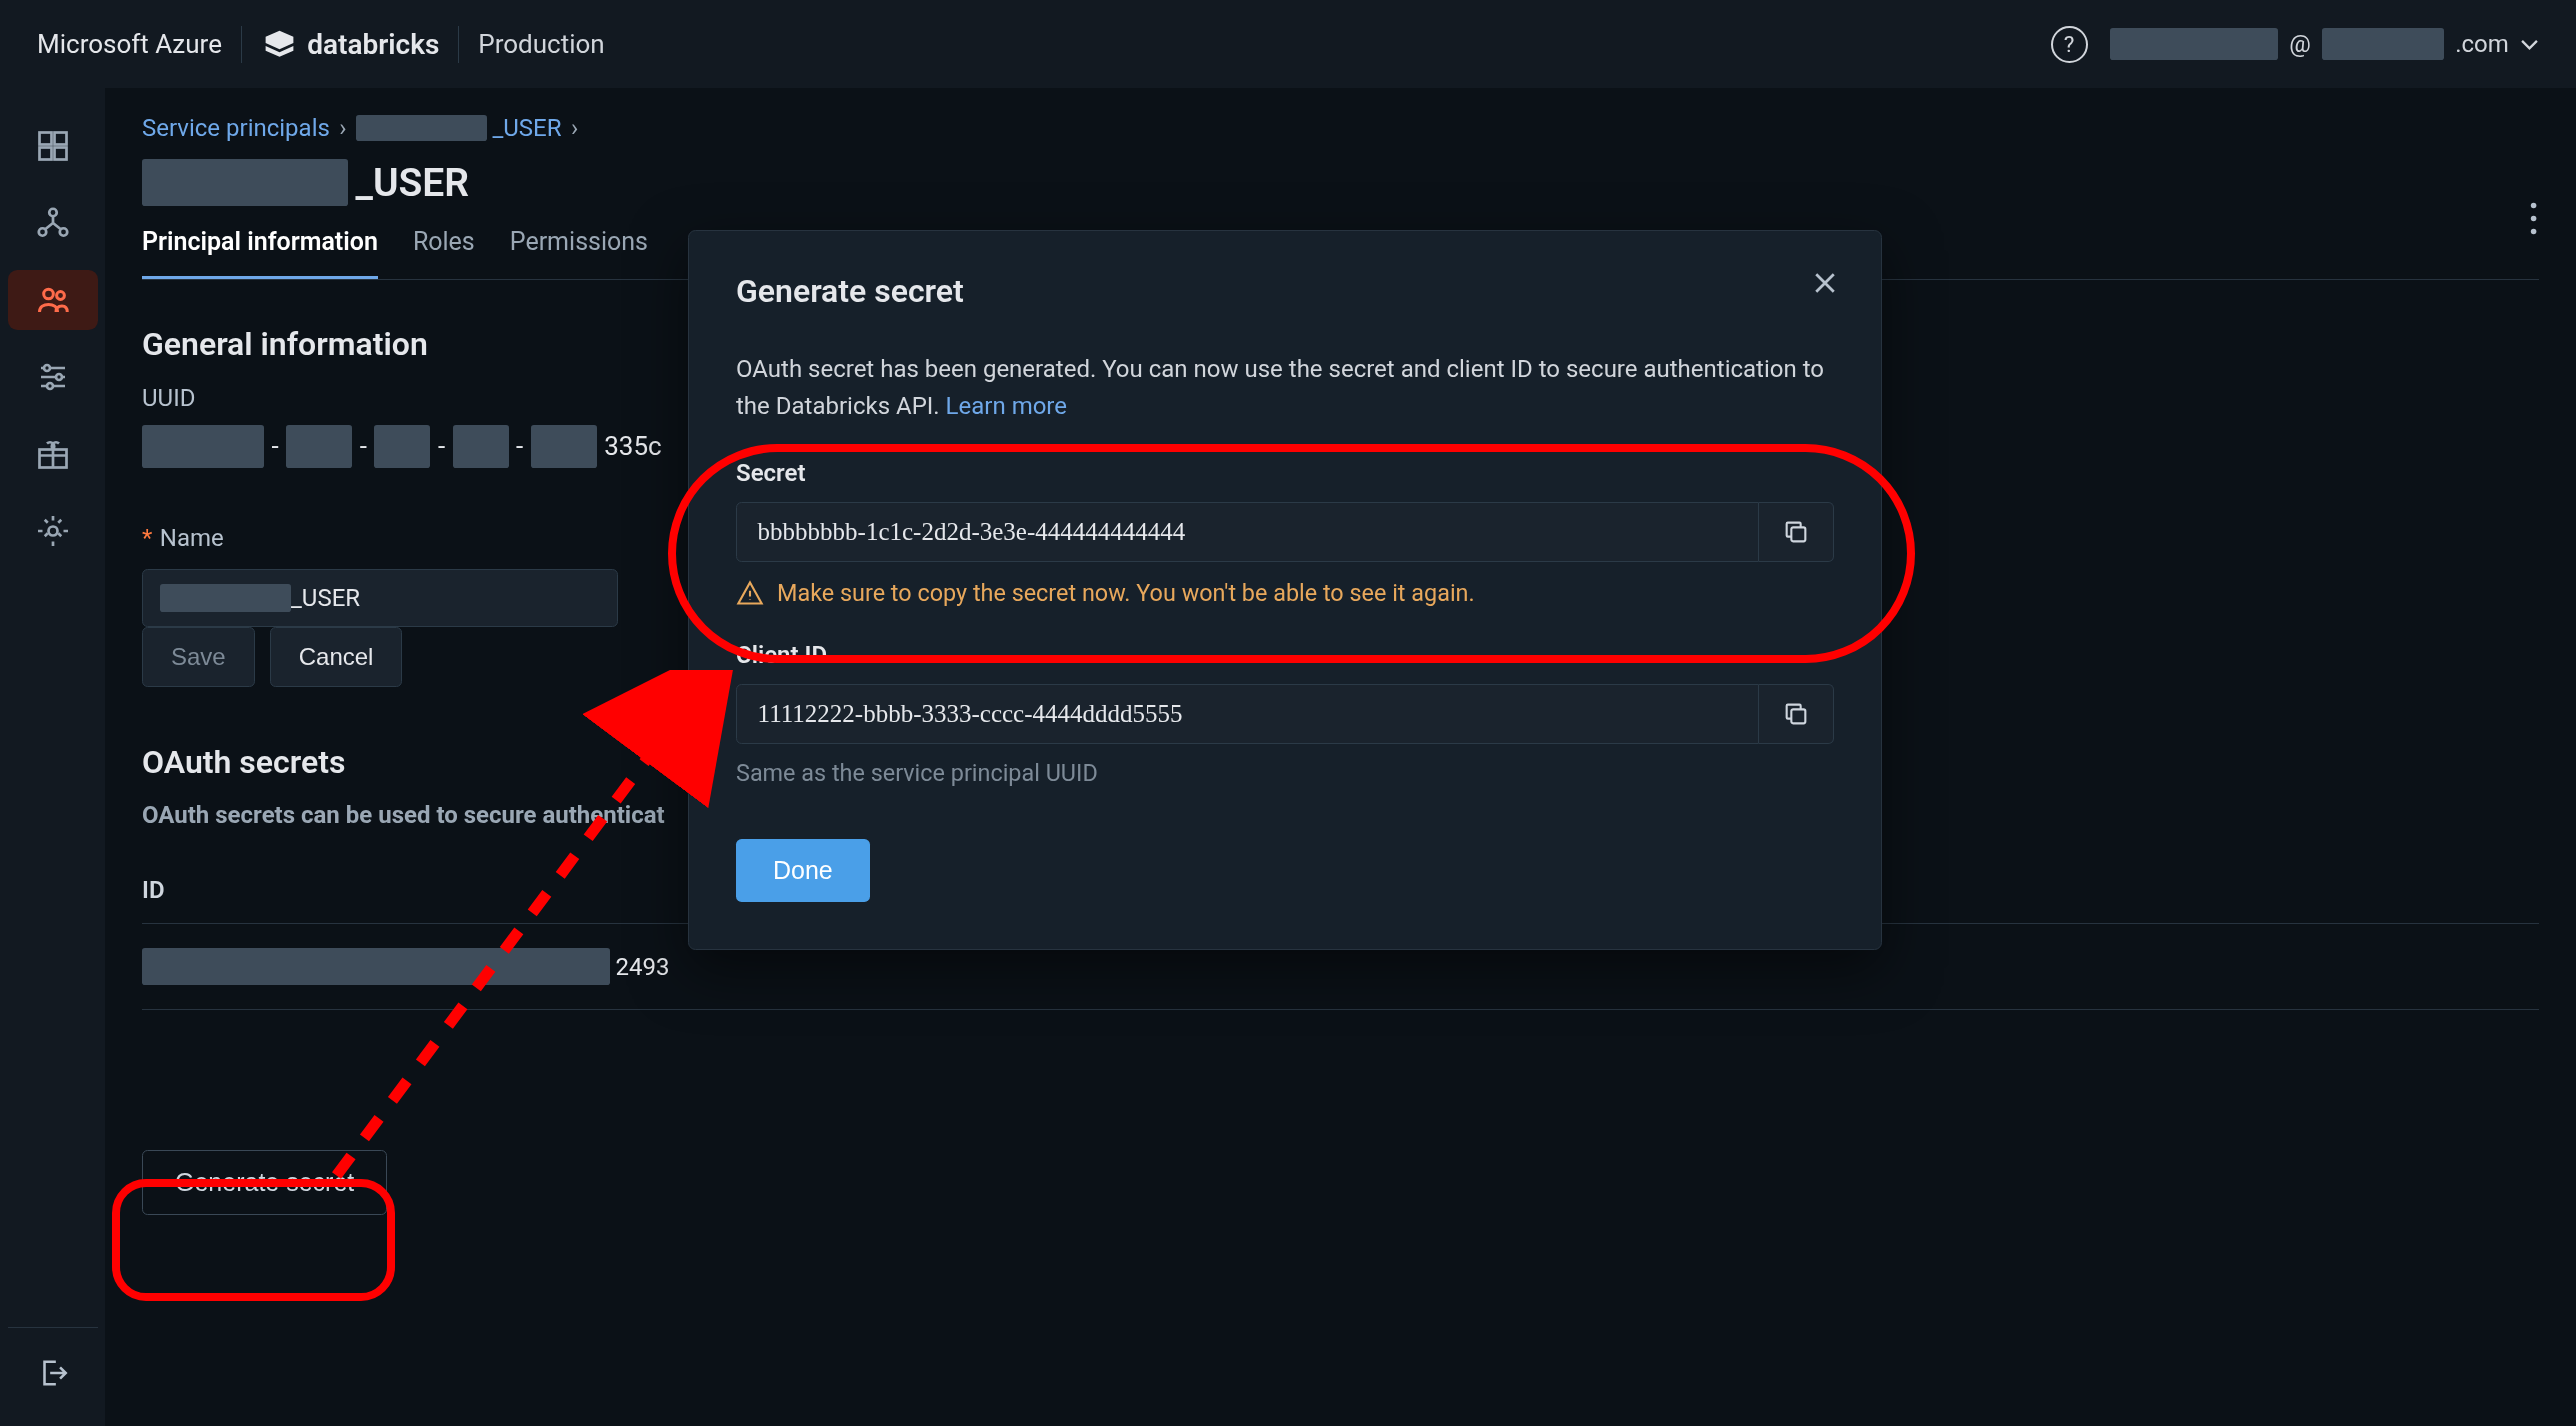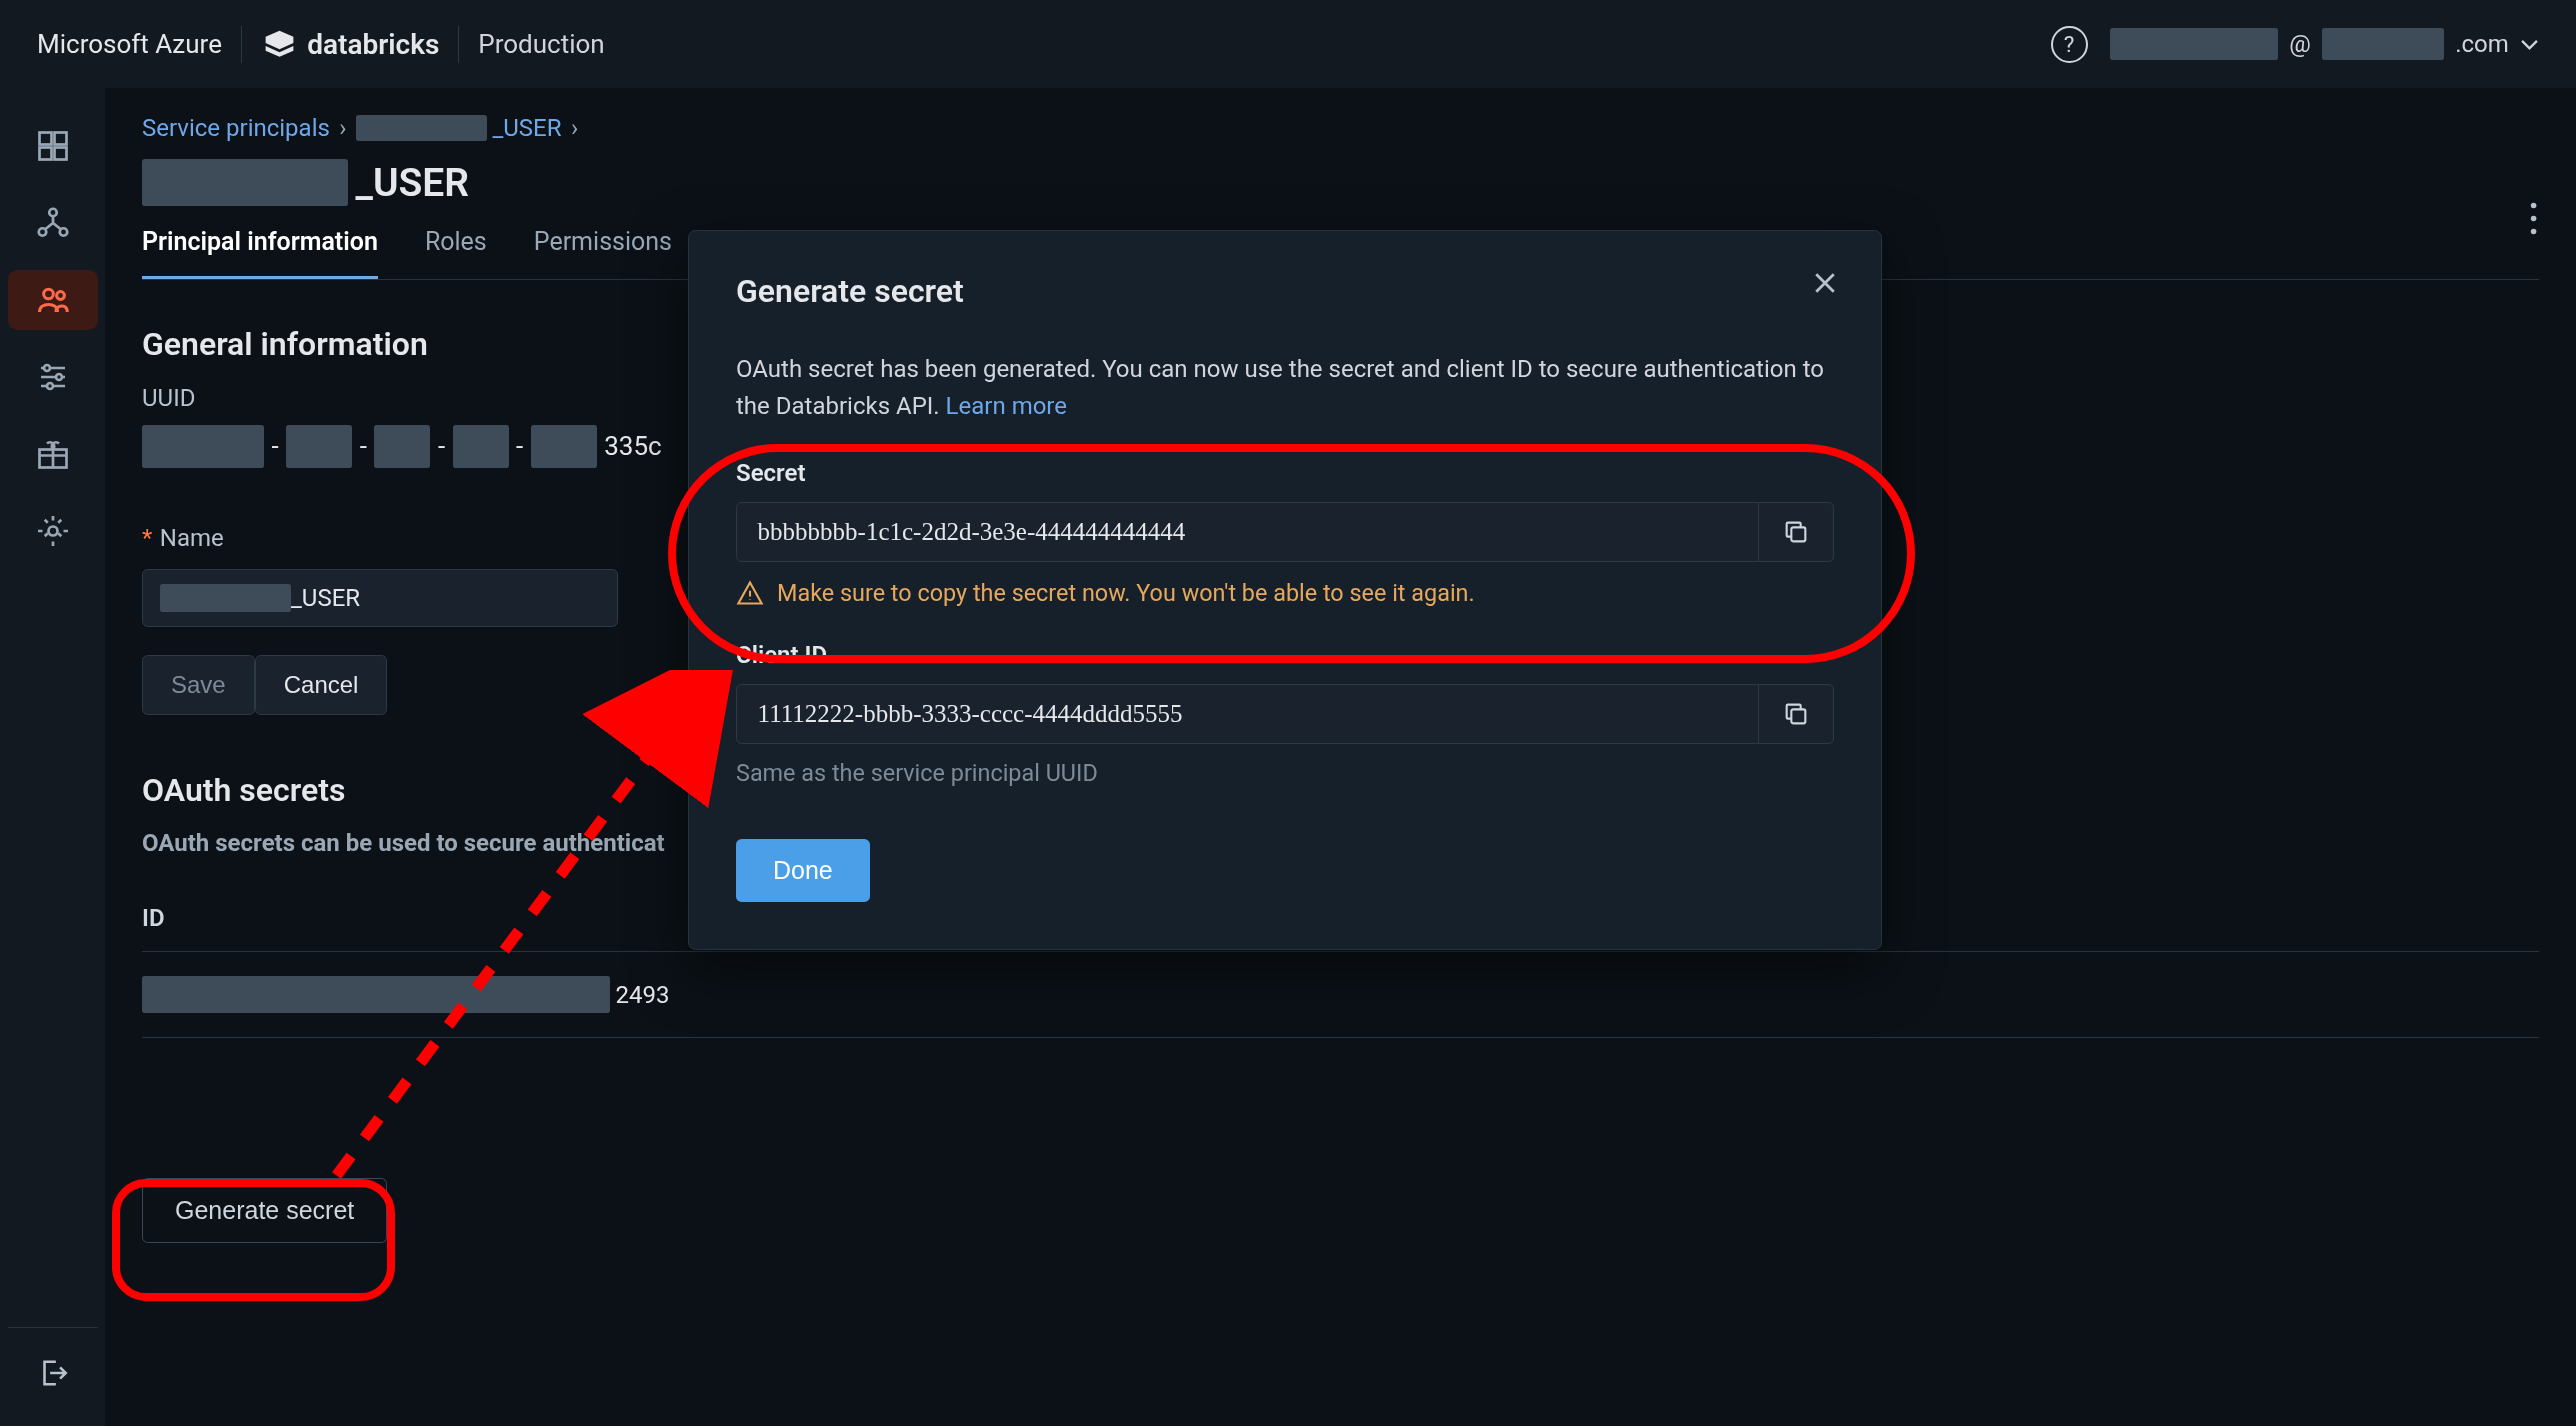--- a/index.html
+++ b/index.html
@@ -77,21 +77,21 @@
 .breadcrumb a { color: #6fa8e9; }
 .breadcrumb .crumb-current { color: #6fa8e9; display: flex; align-items: center; gap: 5.6px; }
 .breadcrumb .crumb-current .redact { width: 131px; height: 26px; display: inline-block; }
 .breadcrumb .sep { color: #9aa7b4; }
 
 .page-title { font-size: 39px; font-weight: 600; margin: 17px 0 20.6px 0; display: flex; align-items: center; gap: 7.5px; }
 .page-title .redact { width: 206px; height: 47px; display: inline-block; }
 
 .kebab { position: absolute; top: 112px; right: 37px; color: #b7c2ce; }
 
-.tabs { display: flex; gap: 47px; border-bottom: 0.9px solid #27333f; font-size: 25px; text-align: center; }
+.tabs { display: flex; gap: 35px; border-bottom: 0.9px solid #27333f; font-size: 25px; text-align: center; }
 .tab { padding-bottom: 20.6px; color: #9aa7b4; cursor: pointer; }
 .tab.active { color: #fff; font-weight: 600; border-bottom: 3.7px solid #6fa8e9; }
 
 .section { margin-top: 45px; }
 .section-heading { font-size: 32px; font-weight: 600; margin-bottom: 20.6px; }
 .label { font-size: 24px; color: #b7c2ce; margin-bottom: 13px; }
 .uuid-value { font-size: 26px; display: flex; align-items: center; gap: 7.5px; }
 .uuid-value .redact { height: 43px; display: inline-block; }
 .uuid-value .r1 { width: 122px; }
 .uuid-value .r2 { width: 66px; }
@@ -101,21 +101,21 @@
 .form-row { margin-top: 56px; }
 .req { color: #ff7a3f; margin-right: 7.5px; }
 .text-input {
   margin-top: 17px;
   width: 476px; height: 58px;
   background: #1a232d; border: 0.9px solid #2b3a47; border-radius: 5.6px;
   display: flex; align-items: center; padding: 0 17px;
 }
 .text-input .redact { width: 131px; height: 28px; }
 
-.btn-row { margin-top: 28px; display: flex; }
+.btn-row { display: flex; gap: 15px; }
 .btn {
   padding: 15px 28px; border-radius: 5.6px; font-size: 24px;
   border: 0.9px solid #2b3a47; background: #1a232d; color: #e5e7eb;
 }
 .btn.muted { color: #7d8a97; }
 
 .oauth-section { margin-top: 56px; }
 .desc { color: #9aa7b4; font-size: 24px; margin-bottom: 28px; font-weight: bold; }
 
 .id-table .th { font-size: 24px; color: #cfd6de; font-weight: 600; padding: 19px 0; border-bottom: 0.9px solid #27333f; }

